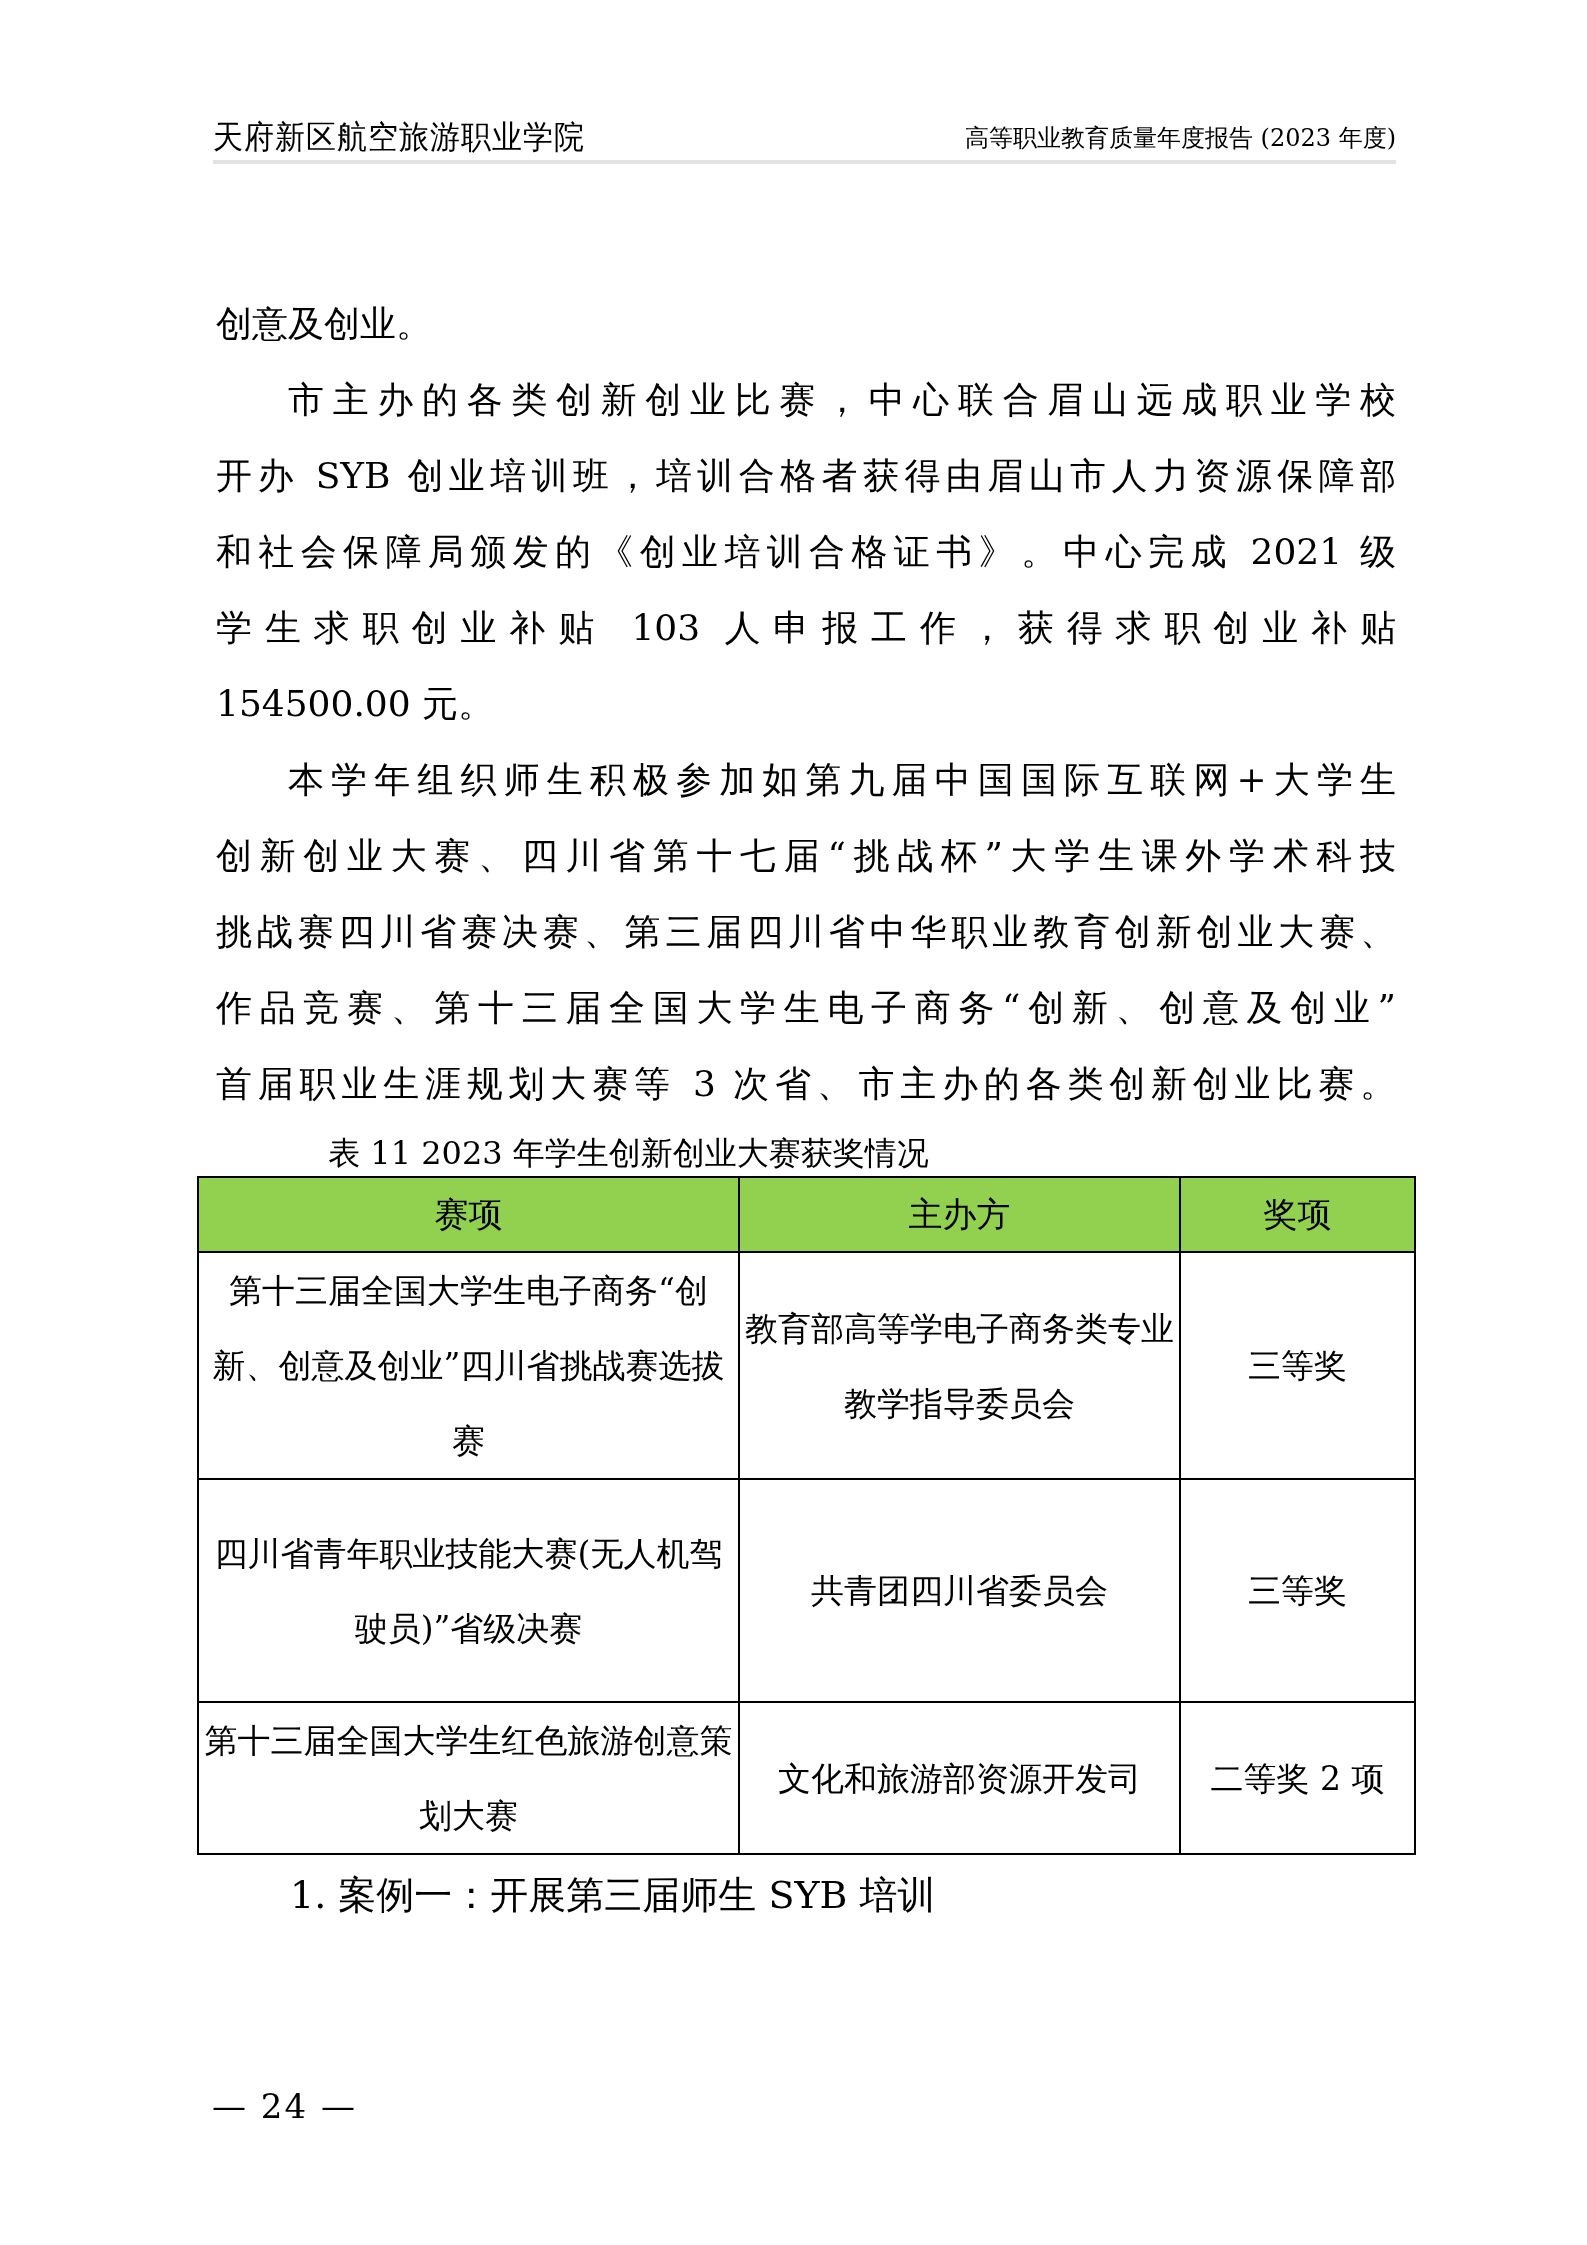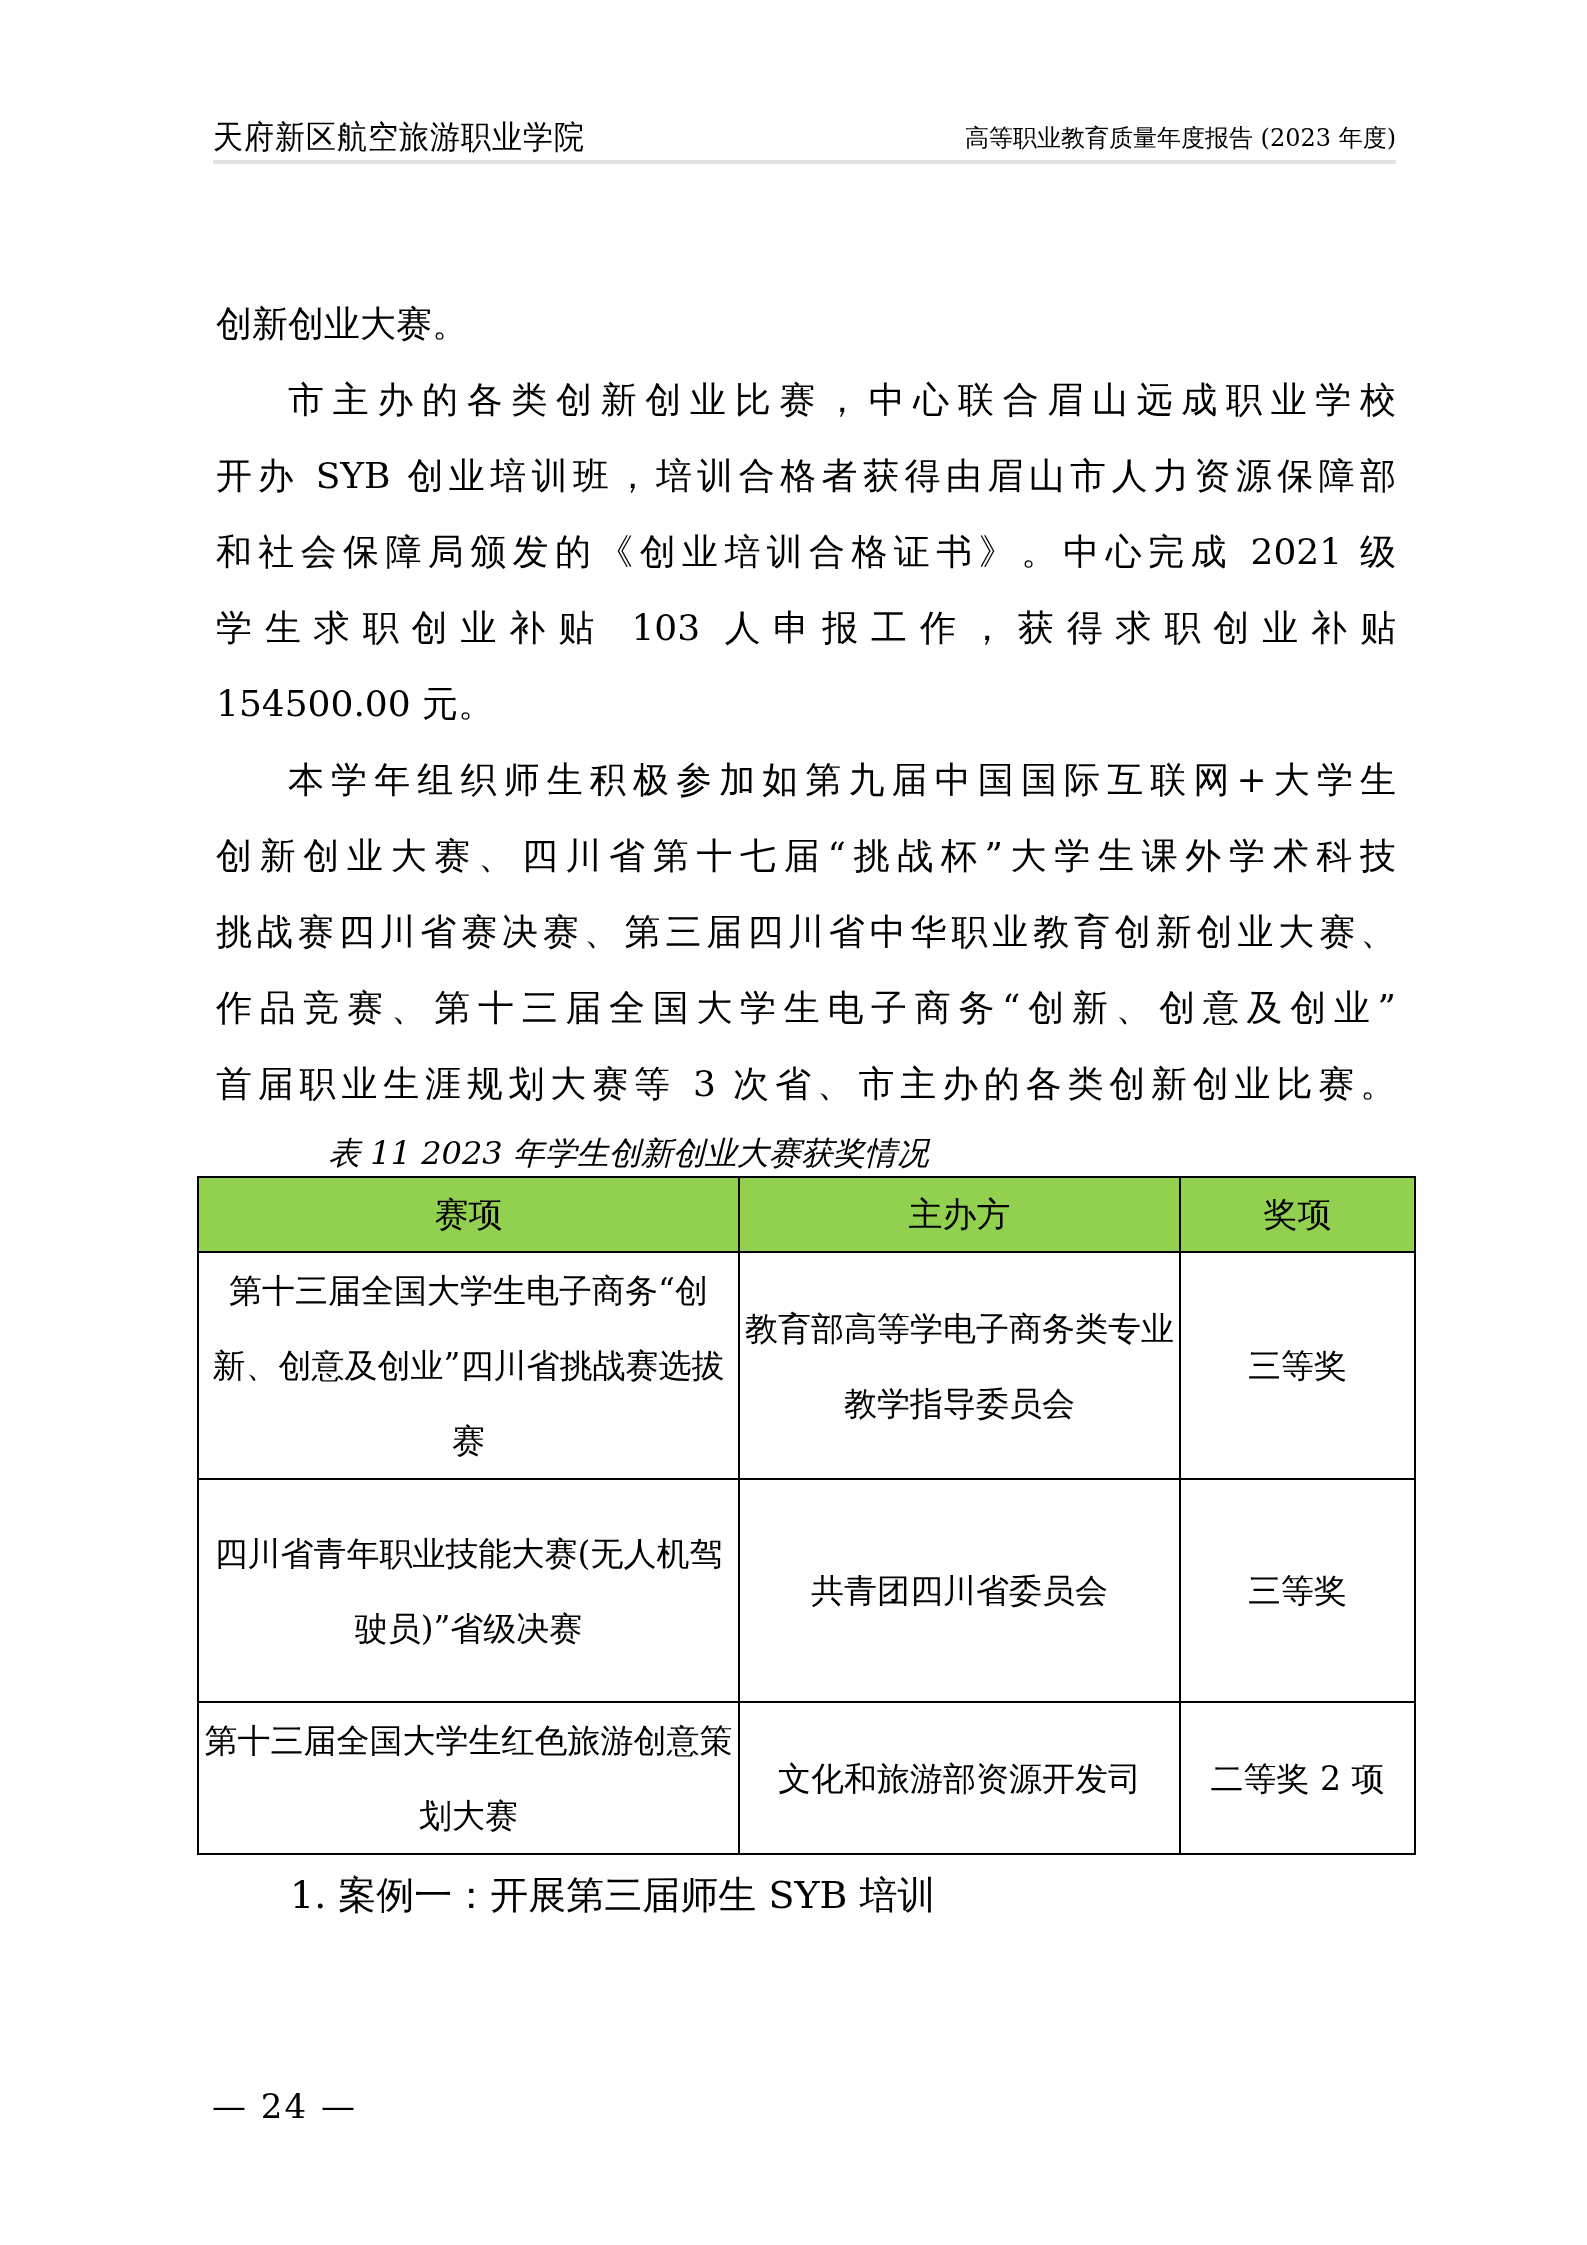--- a/index.html
+++ b/index.html
@@ -6,41 +6,41 @@
   body { width: 1587px; height: 2245px; position: relative; overflow: hidden;
          font-family: "DejaVu Serif", "Liberation Serif", serif; color: #000; }
   .page-header { position: absolute; left: 213px; top: 112px; width: 1183px; height: 50px; }
   .header-left { position: absolute; left: 0; top: 4px; font-size: 30px; letter-spacing: 1px; transform: scaleY(1.08); transform-origin: left top; }
   .header-right { position: absolute; right: 0; top: 10px; font-size: 24px; }
   .header-rule { position: absolute; left: 213px; top: 160px; width: 1183px; height: 4px; background: #e2e2e2; }
   .body-text { position: absolute; left: 216px; width: 1180px; font-size: 36px; line-height: 76px; }
   .para { margin: 0; text-align: justify; text-align-last: left; }
   .line { display: block; white-space: nowrap; }
   .line.spread { text-align: justify; text-align-last: justify; }
-  .caption { position: absolute; left: 0; width: 1257px; top: 1132px; text-align: center; font-size: 32px; font-style: italic; }
+  .caption { position: absolute; left: 0; width: 1257px; top: 1132px; text-align: center; font-size: 32px; }
   table.awards { position: absolute; left: 197px; top: 1176px; width: 1217px; border-collapse: collapse; table-layout: fixed; font-size: 33px; }
   table.awards th, table.awards td { border: 2px solid #000; text-align: center; vertical-align: middle; padding: 0 1px; line-height: 75px; font-weight: normal; }
   table.awards th { background: #92d050; height: 73px; line-height: 73px; font-size: 34px; }
   .col1 { width: 541px; } .col2 { width: 441px; } .col3 { width: 235px; }
   .r1 td { height: 221px; } .r2 td { height: 221px; } .r3 td { height: 147px; margin-top: 32px; }
   .subheading { position: absolute; left: 290px; top: 1870px; font-size: 38px; }
   .page-number { position: absolute; left: 212px; top: 2086px; font-size: 34px; letter-spacing: 2px; }
 </style>
 </head>
 <body>
 
 <div class="page-header">
   <span class="header-left">天府新区航空旅游职业学院</span>
   <span class="header-right">高等职业教育质量年度报告 (2023 年度)</span>
 </div>
 <div class="header-rule"></div>
 
 <div class="body-text" style="top: 286px;">
   <p class="para">
-      <span class="line">创新创业大赛。</span>
+      <span class="line">创意及创业。</span>
     </p>
 </div>
 
 <div class="body-text" style="top: 362px;">
   <p class="para">
     <span class="line spread" style="padding-left:72px;">市主办的各类创新创业比赛，中心联合眉山远成职业学校</span>
     <span class="line spread">开办 SYB 创业培训班，培训合格者获得由眉山市人力资源保障部</span>
     <span class="line spread">和社会保障局颁发的《创业培训合格证书》。中心完成 2021 级</span>
     <span class="line spread">学生求职创业补贴 103 人申报工作，获得求职创业补贴</span>
     <span class="line">154500.00 元。</span>

